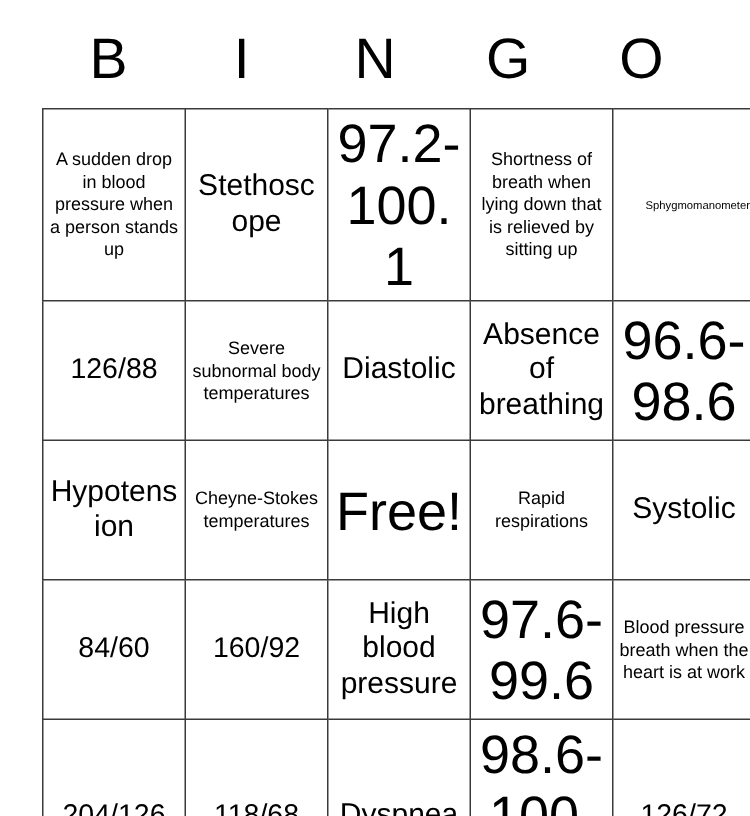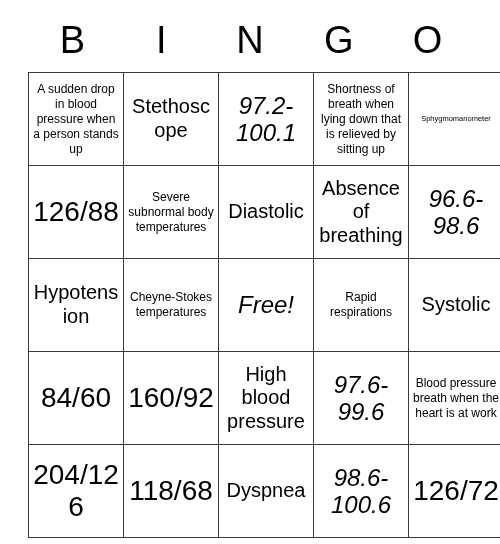--- a/index.html
+++ b/index.html
@@ -52,25 +52,25 @@
     text-align: center;
     vertical-align: middle;
     overflow: hidden;
     word-wrap: break-word;
     line-height: 1.12;
   }
   .cell-inner {
     display: block;
     width: 100%;
   }
-  .size-xl .cell-inner { font-size: 24px; line-height: 1.14; font-style: italic; }
-  .size-lg .cell-inner { font-size: 28px; line-height: 1.14; }
+  .size-xl .cell-inner { font-size: 36px; line-height: 1.14; }
+  .size-lg .cell-inner { font-size: 19px; line-height: 1.14; }
   .size-md .cell-inner { font-size: 20px; line-height: 1.18; }
   .size-sm .cell-inner { font-size: 12px; line-height: 1.25; }
-  .size-xs .cell-inner { font-size: 7.5px; line-height: 1.3; }
+  .size-xs .cell-inner { font-size: 7.5px; line-height: 1.3; text-align: right; }
 </style>
 </head>
 <body>
 
 <div id="bingo-card">
   <div id="bingo-header">
       <div class="header-letter">B</div>
       <div class="header-letter">I</div>
       <div class="header-letter">N</div>
       <div class="header-letter">G</div>

